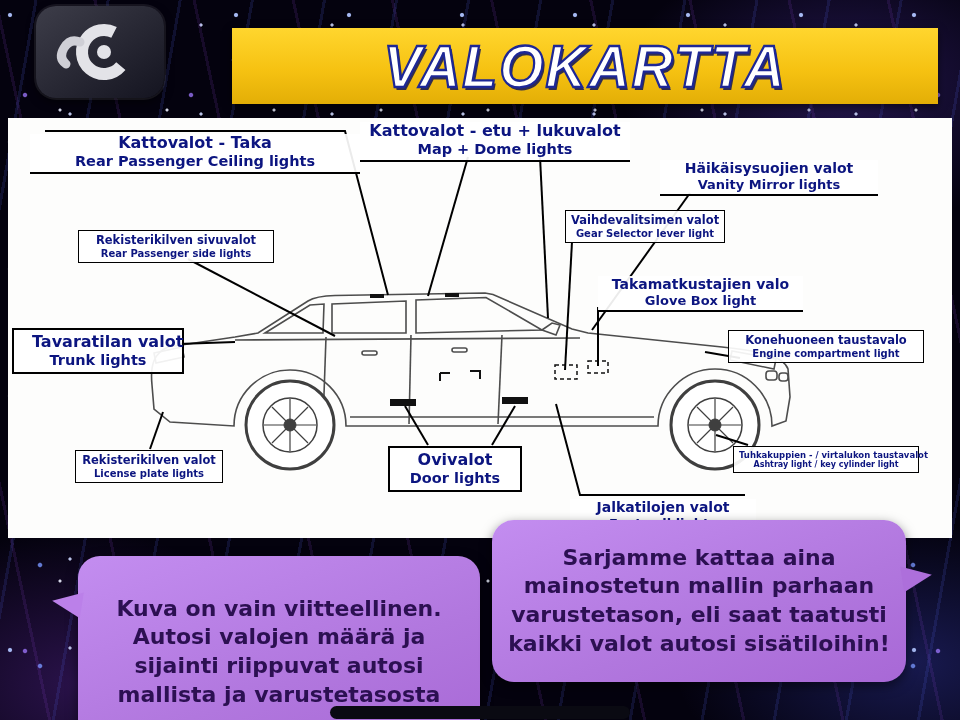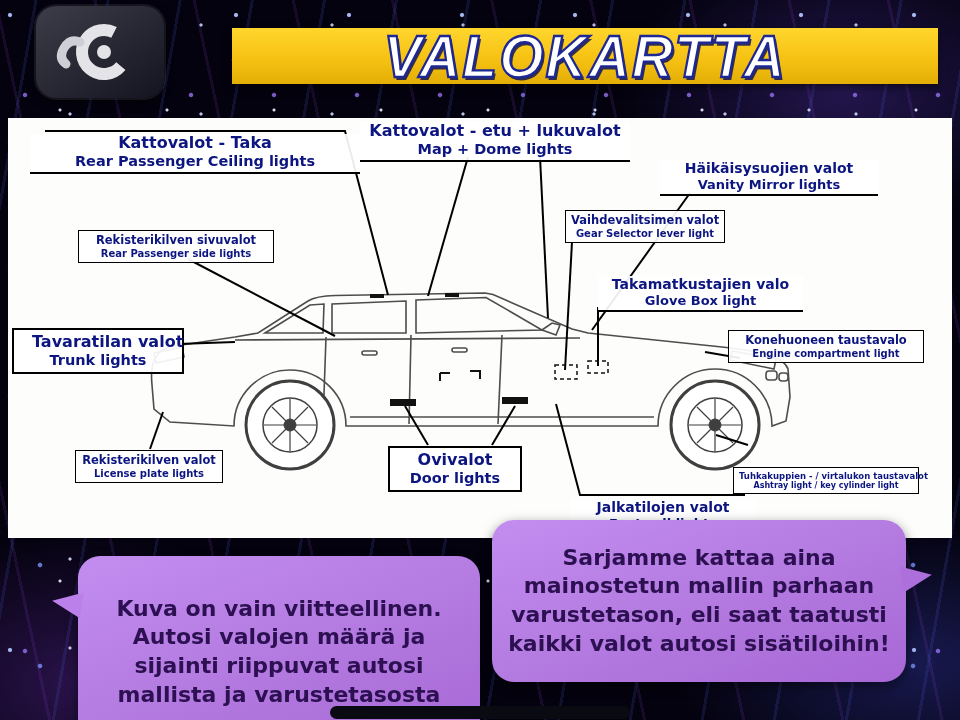--- a/index.html
+++ b/index.html
@@ -28,21 +28,21 @@
   }
 
   
   .logo {
     position:absolute; left:36px; top:6px; width:128px; height:92px; z-index:2;
     background:linear-gradient(145deg,#3d3d49,#141420);
     border-radius:20px; box-shadow:0 0 0 2px rgba(255,255,255,.08), 0 4px 10px rgba(0,0,0,.6);
     display:flex; align-items:center; justify-content:center;
   }
   .banner {
-    position:absolute; left:232px; top:28px; width:706px; height:56px; z-index:2;
+    position:absolute; left:232px; top:28px; width:706px; height:76px; z-index:2;
     background:linear-gradient(#ffd62e 0%, #f6c212 55%, #e3ae06 100%);
     display:flex; align-items:center; justify-content:center;
     box-shadow:0 3px 8px rgba(0,0,0,.55);
   }
   .banner-title {
     font-family:"Liberation Sans", sans-serif;
     font-style:italic; font-weight:900; font-size:57px; letter-spacing:2px;
     color:#ffffff; -webkit-text-stroke:2.2px #1d2796;
     text-shadow:2px 3px 0 rgba(15,20,90,.85);
     transform:scaleY(1.04);
@@ -223,21 +223,21 @@
     <div class="lbl lbl-md boxed" style="left:67px; top:332px; width:148px;">
       <span class="fi">Rekisterikilven valot</span>
       <span class="en">License plate lights</span>
     </div>
 
     <div class="lbl lbl-xl boxed-heavy" style="left:380px; top:328px; width:134px;">
       <span class="fi">Ovivalot</span>
       <span class="en">Door lights</span>
     </div>
 
-    <div class="lbl lbl-xs boxed" style="left:725px; top:328px; width:186px;margin-top:21px;">
+    <div class="lbl lbl-xs boxed" style="left:725px; top:328px; width:186px;">
       <span class="fi">Tuhkakuppien - / virtalukon taustavalot</span>
       <span class="en">Ashtray light / key cylinder light</span>
     </div>
 
     <div class="lbl lbl-lg" style="left:562px; top:381px; width:186px;">
       <span class="fi">Jalkatilojen valot</span>
       <span class="en">Footwell lights</span>
     </div>
 
   </div>

